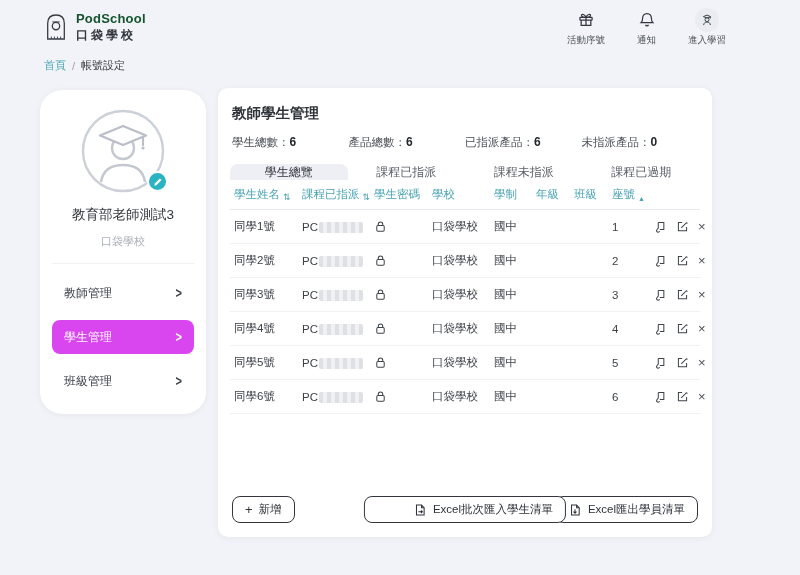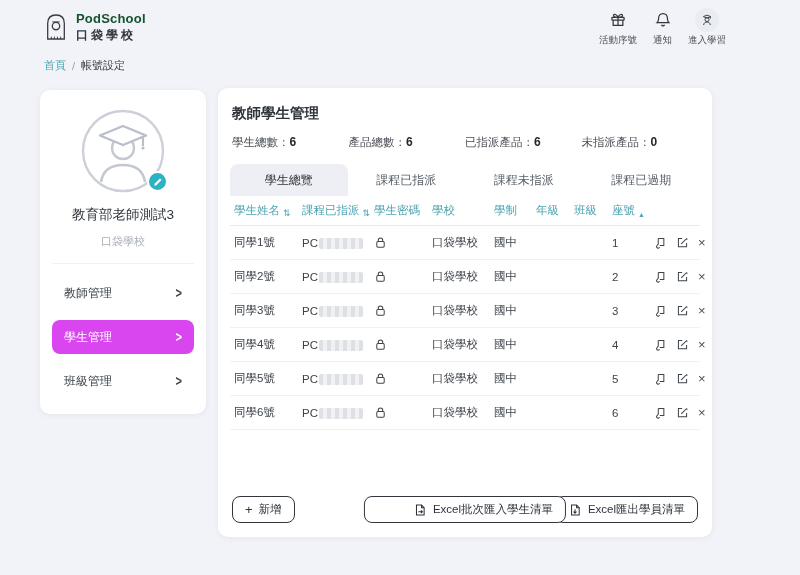--- a/index.html
+++ b/index.html
@@ -4,33 +4,33 @@
 <style>
   * { margin:0; padding:0; box-sizing:border-box; }
   html,body { width:800px; height:575px; overflow:hidden; }
   body { font-family:"Liberation Sans",sans-serif; background:#f1f3f8; color:#3b4046; position:relative; }
 
   
   .header { height:54px; display:flex; align-items:center; padding:0 74px 0 44px; }
   .logo { display:flex; align-items:center; gap:8px; }
   .logo-text .t1 { font-size:13px; font-weight:700; color:#14532d; letter-spacing:.2px; }
   .logo-text .t2 { font-size:12px; font-weight:700; color:#32373d; letter-spacing:3px; margin-top:1px; }
-  .header-actions { margin-left:auto; display:flex; align-items:flex-start; gap:16px; }
+  .header-actions { margin-left:auto; display:flex; align-items:flex-start; gap:32px; }
   .h-act { display:flex; flex-direction:column; align-items:center; gap:2px; cursor:pointer; }
   .h-act .lbl { font-size:9.5px; color:#4a4f56; white-space:nowrap; }
   .h-ico { height:24px; display:flex; align-items:center; justify-content:center; }
   .avatar-mini { width:24px; height:24px; border-radius:50%; background:#e9ecf1; display:flex; align-items:center; justify-content:center; }
 
   
   .breadcrumb { margin:4px 0 0 44px; font-size:11px; color:#3b4046; display:flex; gap:6px; align-items:center; }
   .breadcrumb .home { color:#46a5b3; cursor:pointer; }
   .breadcrumb .sep { color:#9ba1ab; }
 
   
-  .sidebar { position:absolute; left:40px; top:90px; width:166px; background:#fff; border-radius:10px;
+  .sidebar { position:absolute; left:40px; top:90px; width:166px; background:#fff; border-radius:22px;
              box-shadow:0 1px 6px rgba(30,40,70,.06); padding:18px 12px 6px; }
   .avatar-wrap { position:relative; width:86px; margin:0 auto; }
   .edit-badge { position:absolute; right:-2px; bottom:2px; width:21px; height:21px; border-radius:50%;
                 background:#2cb3c3; border:2px solid #fff; display:flex; align-items:center; justify-content:center; cursor:pointer; }
   .profile-name { text-align:center; font-size:13.5px; color:#32373d; margin-top:12px; }
   .profile-school { text-align:center; font-size:11px; color:#a9aeb8; margin-top:10px; }
   .side-menu { margin-top:14px; border-top:1px solid #f1f1f4; padding-top:12px; }
   .menu-item { height:34px; display:flex; align-items:center; justify-content:space-between; padding:0 12px;
                border-radius:8px; margin-bottom:10px; font-size:12px; color:#3b4046; cursor:pointer; background:#fff; }
   .menu-item .chev { font-size:11px; font-weight:700; transform:scaleY(1.25); }
@@ -38,21 +38,21 @@
 
   
   .main { position:absolute; left:218px; top:88px; width:494px; height:449px; background:#fff; border-radius:10px;
           box-shadow:0 1px 6px rgba(30,40,70,.06); padding:12px 12px 14px; display:flex; flex-direction:column; }
   .main-title { font-size:14.5px; font-weight:700; color:#2f343a; margin:4px 0 12px 2px; }
   .stats { display:flex; margin:0 2px; }
   .stat { flex:1; font-size:11.5px; color:#4a4f56; }
   .stat b { color:#24282d; font-size:12px; }
 
   .tabs { display:flex; margin-top:14px; }
-  .tab { flex:1; height:32px; display:flex; align-items:center; justify-content:center; font-size:12px;
+  .tab { flex:1; height:16px; display:flex; align-items:center; justify-content:center; font-size:12px;
          color:#5b616a; cursor:pointer; border-radius:8px 8px 0 0; }
   .tab.active { background:#edeff5; color:#2f343a; }
 
   .thead, .tr { display:grid; grid-template-columns:68px 72px 58px 62px 42px 38px 38px 42px 1fr;
                 align-items:center; padding:0 4px; }
   .thead { height:30px; border-bottom:1px solid #e7e9ee; color:#4aa4b2; font-size:11.5px; }
   .thead .th { display:flex; align-items:flex-end; gap:3px; cursor:pointer; }
   .sort-both { font-size:9px; }
   .sort-asc { font-size:7px; }
   .tr { height:34px; border-bottom:1px solid #f0f1f4; font-size:11.5px; color:#3e434a; }

